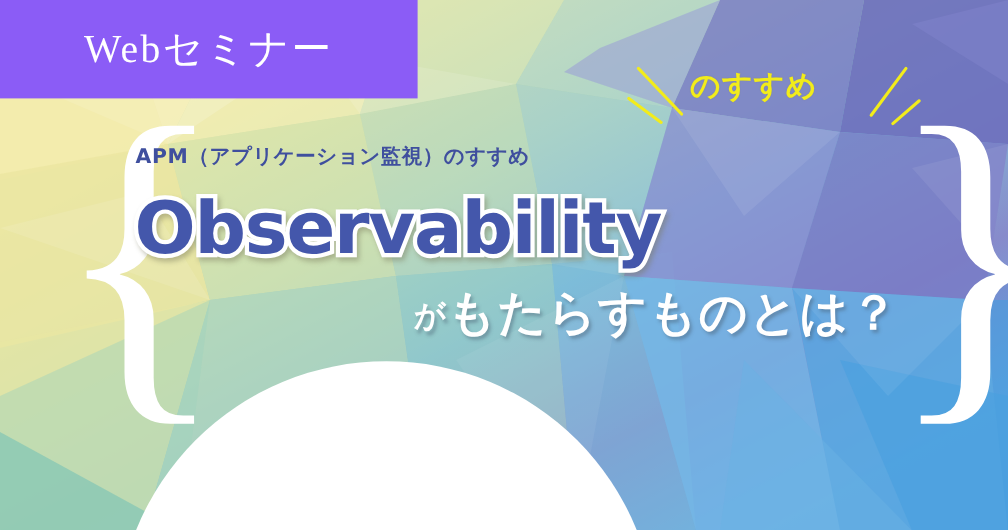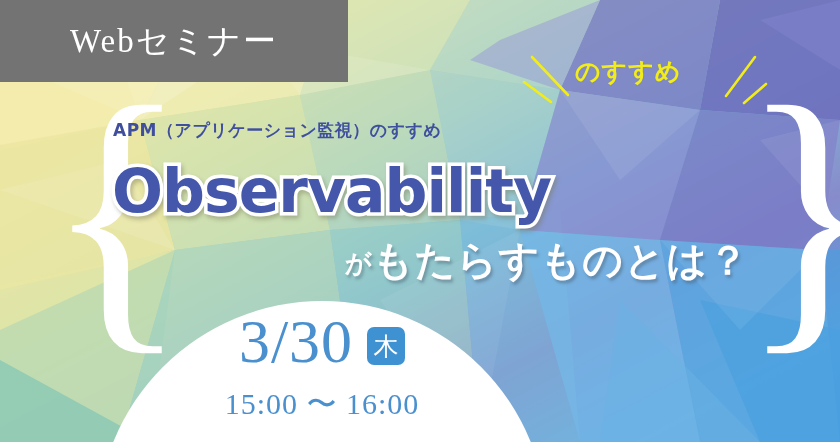--- a/index.html
+++ b/index.html
@@ -21,21 +21,21 @@
     height: 442px;
   }
 
   
   #web-badge {
     position: absolute;
     left: 0;
     top: 0;
     width: 348px;
     height: 82px;
-    background: #737373;
+    background: #8b5cf6;
     display: flex;
     align-items: center;
     justify-content: center;
     z-index: 6;
   }
   #web-badge .badge-text {
     color: #ffffff;
     font-family: "Liberation Serif", serif;
     font-size: 33px;
     letter-spacing: 2px;
@@ -257,23 +257,14 @@
   <div id="free-label">のすすめ</div>
 
   <div id="kicker">APM（アプリケーション監視）のすすめ</div>
 
   <div id="main-title">Observability</div>
 
   <div id="sub-title">
     <span class="small-ga">が</span><span>もたらすものとは？</span>
   </div>
 
-  <div id="date-block">
-    <div id="date-row">
-      <span id="date-text">3/30</span>
-      <span id="day-badge">
-        <span class="day-text">木</span>
-      </span>
-    </div>
-    <div id="time-text">15:00 〜 16:00</div>
-  </div>
 
 </div>
 
 </body></html>

